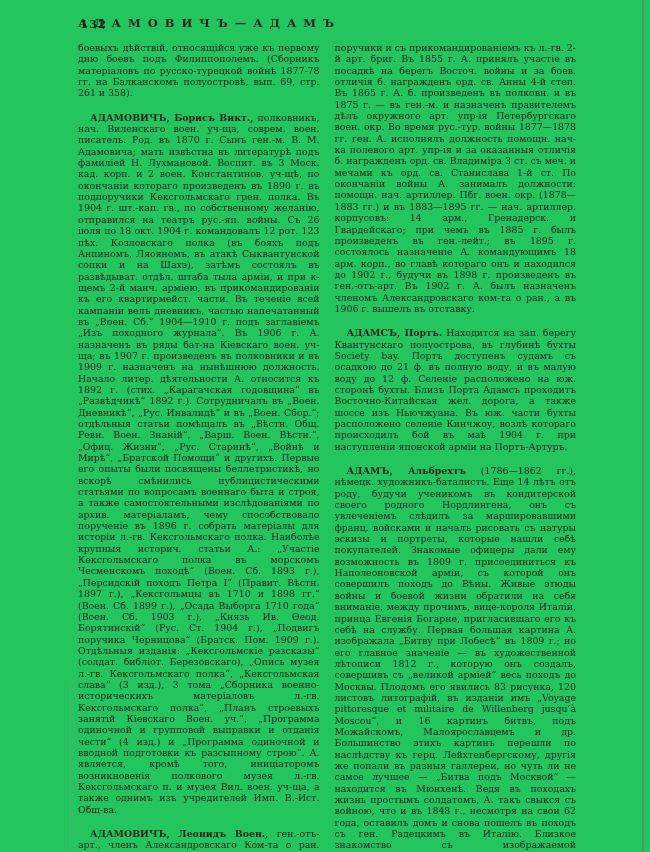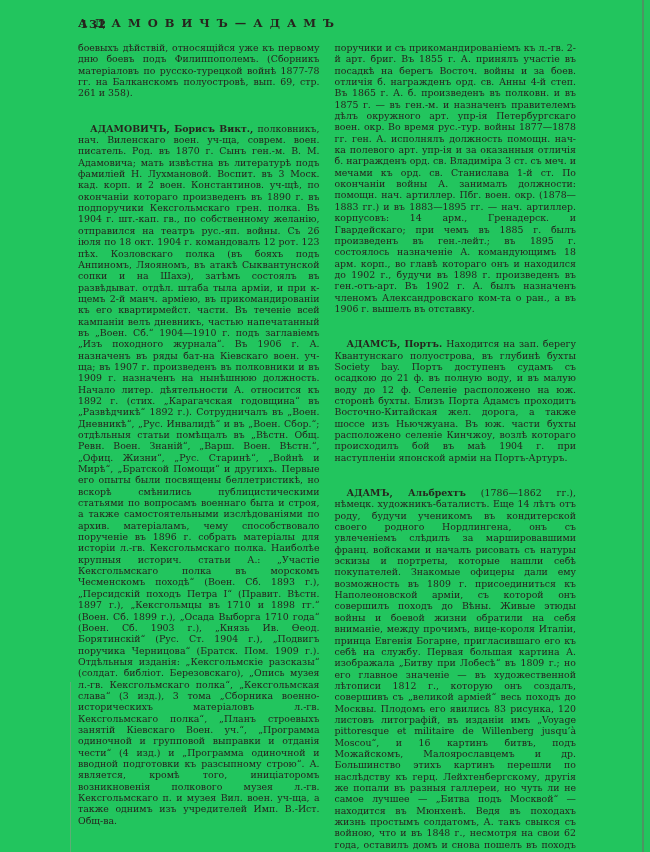--- a/index.html
+++ b/index.html
@@ -66,21 +66,21 @@
     flex: 1 1 0;
     min-width: 0;
     font-size: 9.4px;
     line-height: 11.35px;
     text-align: justify;
   }
   .col p {
     margin: 0;
   }
   .col p.entry {
-    margin-top: 24px;
+    margin-top: 13px;
     text-indent: 12px;
   }
   .lead {
     font-weight: bold;
   }
 </style>
 </head>
 <body>
 
 <div class="page">

